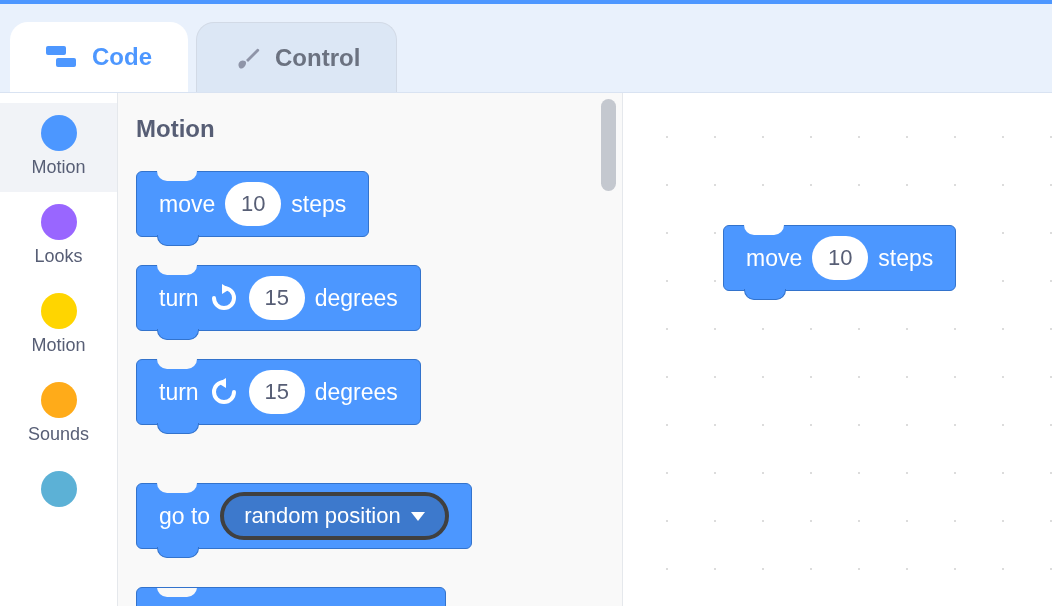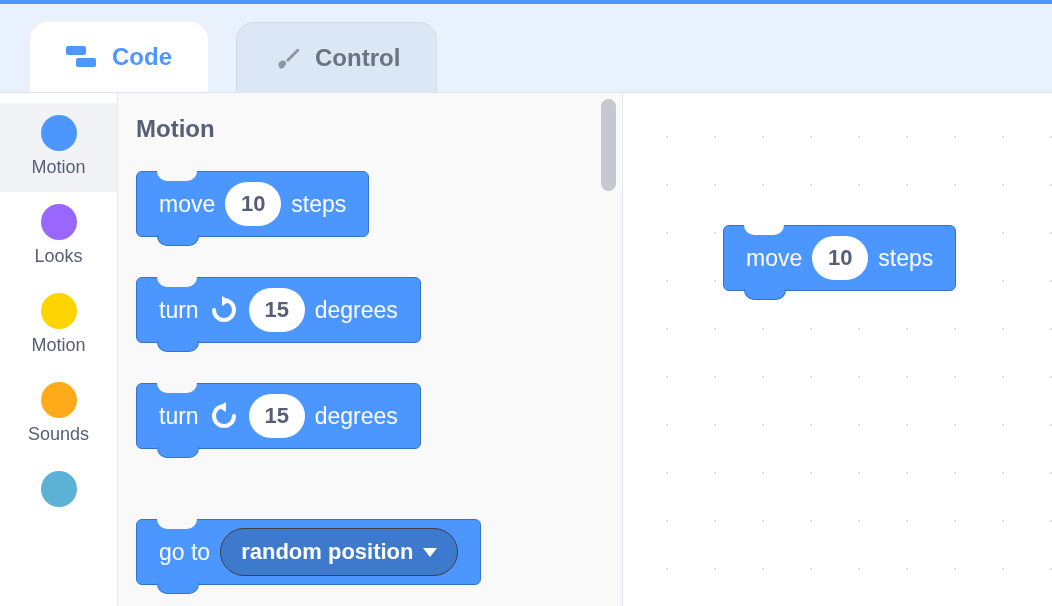--- a/index.html
+++ b/index.html
@@ -37,21 +37,20 @@
       border-radius: 18px 18px 0 0;
       font-size: 24px;
       font-weight: 600;
       cursor: pointer;
       color: #6b7280;
       background: #dce7f5;
       margin-right: 8px;
       position: relative;
       border: 1px solid #d2dae6;
       border-bottom: none;
-      margin-left: 20px;
     }
     .tab.active {
       background: #ffffff;
       color: #4d97ff;
       z-index: 2;
       border: none;
     }
     .tab-icon {
       display: inline-flex;
       align-items: center;
@@ -109,21 +108,21 @@
       position: relative;
       display: inline-flex;
       align-items: center;
       background: #4c97ff;
       color: #ffffff;
       font-size: 23px;
       font-weight: 500;
       height: 66px;
       padding: 0 22px;
       border-radius: 6px;
-      margin-bottom: 40px;
+      margin-bottom: 28px;
       cursor: grab;
       border: 1px solid #3373cc;
       gap: 10px;
     }
     .block::before {
       content: "";
       position: absolute;
       top: -1px;
       left: 20px;
       width: 40px;
@@ -145,40 +144,39 @@
     }
     .block.canvas-block::before {
       background: #ffffff;
     }
     .num-input {
       display: inline-flex;
       align-items: center;
       justify-content: center;
       background: #ffffff;
       color: #575e75;
-      font-weight: 700;
+      font-weight: 400;
       height: 44px;
       min-width: 56px;
       padding: 0 12px;
       border-radius: 22px;
       font-size: 22px;
     }
     .dropdown-input {
       display: inline-flex;
       align-items: center;
       justify-content: center;
       background: #3d79cc;
       color: #ffffff;
       height: 48px;
       padding: 0 20px;
       border-radius: 24px;
       font-size: 22px;
       gap: 10px;
-      border: 1px solid #404040;
-      font-weight: bold;
+      border: 4px solid #404040;
     }
     .rotate-icon {
       display: inline-flex;
       align-items: center;
       justify-content: center;
       width: 30px;
       height: 30px;
     }
     .scrollbar {
       position: absolute;

